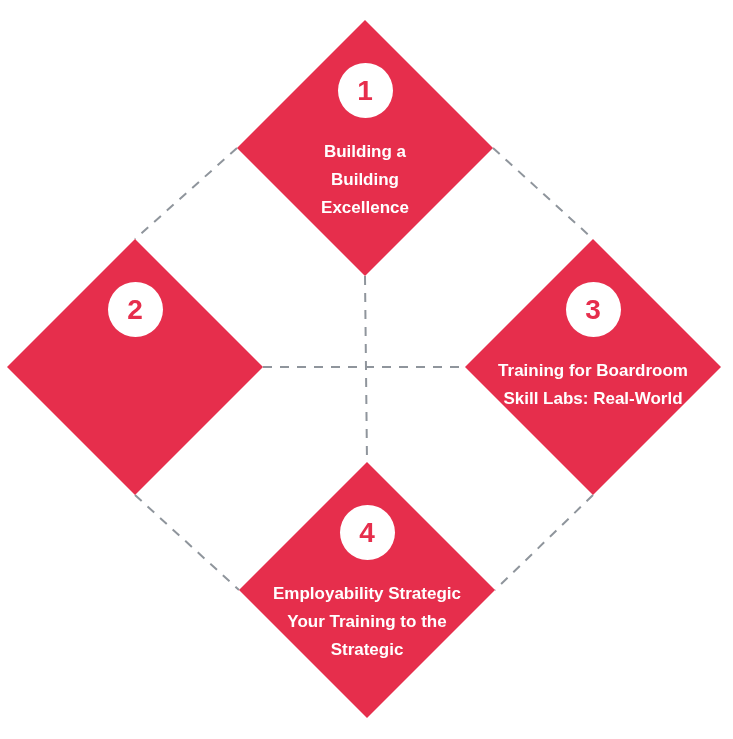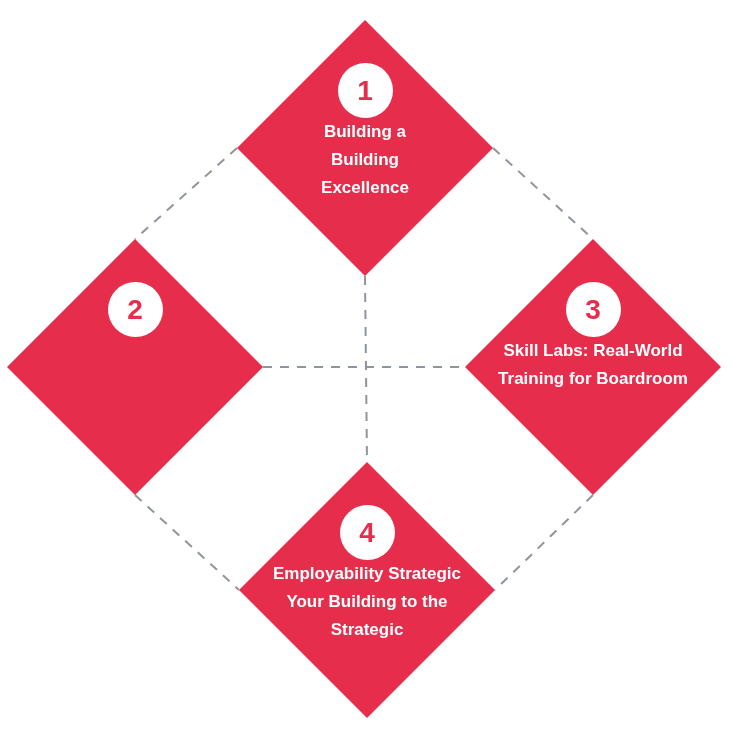--- a/index.html
+++ b/index.html
@@ -49,21 +49,21 @@
     align-items: center;
     justify-content: center;
   }
   .num-circle span {
     color: #e62e4c;
     font-weight: bold;
     font-size: 28px;
     line-height: 1;
   }
   .label {
-    margin-top: 0;
+    margin-top: 20px;
     text-align: center;
     color: #ffffff;
     font-weight: bold;
     font-size: 17px;
     line-height: 28px;
     white-space: nowrap;
   }
   .pos-top    { left: 237px; top: 20px;  }
   .pos-left   { left: 7px;   top: 239px; }
   .pos-right  { left: 465px; top: 239px; }
@@ -106,33 +106,33 @@
     </div>
   </div>
 
   <div class="diamond pos-right">
     <div class="shape"></div>
     <div class="content">
       <div class="num-circle">
         <span>3</span>
       </div>
       <div class="label">
+        <div>Training for Boardroom</div>
         <div>Skill Labs: Real-World</div>
-        <div>Training for Boardroom</div>
       </div>
     </div>
   </div>
 
   <div class="diamond pos-bottom">
     <div class="shape"></div>
     <div class="content">
       <div class="num-circle">
         <span>4</span>
       </div>
       <div class="label">
         <div>Employability Strategic</div>
-        <div>Your Building to the</div>
+        <div>Your Training to the</div>
         <div>Strategic</div>
       </div>
     </div>
   </div>
 
 </div>
 
 </body></html>

